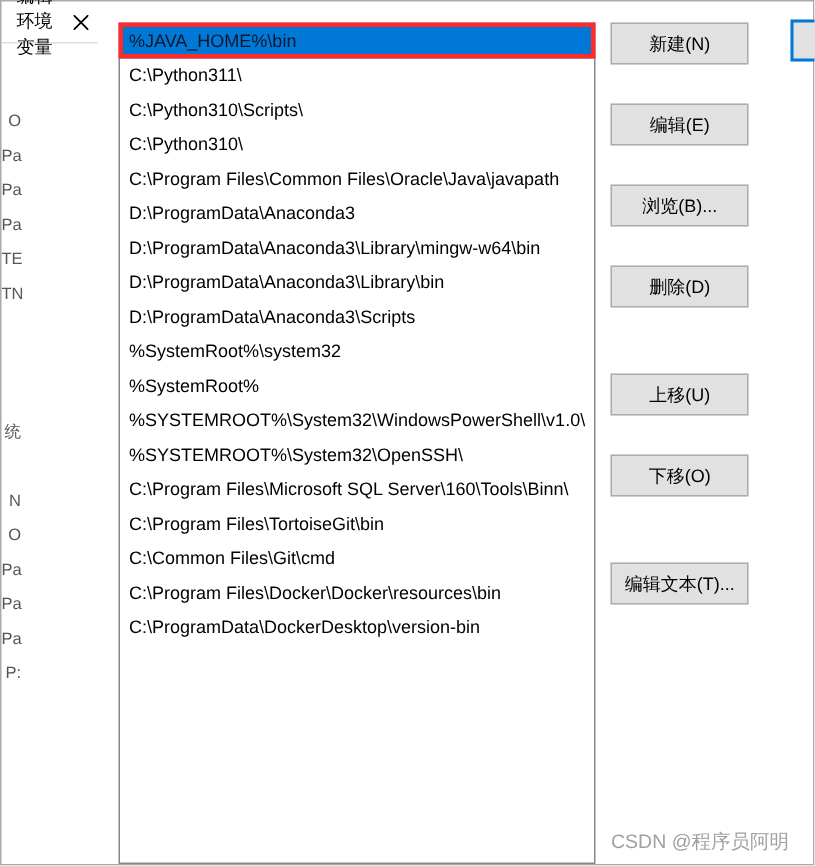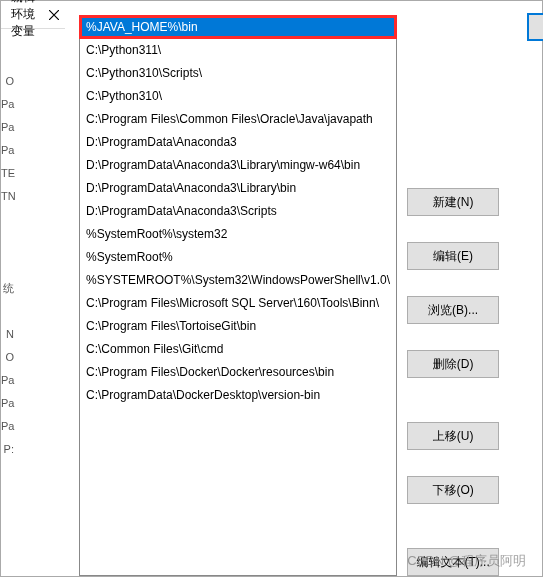--- a/index.html
+++ b/index.html
@@ -14,23 +14,23 @@
     .content { flex: 1; display: flex; padding: 14px 14px 0 14px; gap: 10px; min-height: 0; }
     
     .list-wrap { flex: 1; position: relative; display: flex; min-width: 0; }
     .highlight-box { position: absolute; top: 0; left: 0; right: 0; height: 24px; border: 3px solid #ff2a2a; pointer-events: none; z-index: 5; }
     .listbox { flex: 1; border: 1px solid #888; background: #fff; overflow-y: auto; overflow-x: hidden; position: relative; }
     .listbox::-webkit-scrollbar { width: 16px; }
     .listbox::-webkit-scrollbar-track { background: #f0f0f0; border-left: 1px solid #ddd; }
     .listbox::-webkit-scrollbar-thumb { background: #cdcdcd; border: 2px solid #f0f0f0; }
     .listbox::-webkit-scrollbar-button { height: 16px; background: #f0f0f0; border-left: 1px solid #ddd; }
     .list-item { height: 23px; line-height: 23px; padding: 0 6px; font-size: 12px; color: #000; white-space: nowrap; overflow: hidden; text-overflow: clip; cursor: default; }
-    .list-item.selected { background: #0078d7; color: #ffffff; }
+    .list-item.selected { background: #0078d7; color: #0f172a; }
     
-    .sidebar-buttons { width: 92px; display: flex; flex-direction: column; gap: 8px; justify-content: flex-end; }
+    .sidebar-buttons { width: 92px; display: flex; flex-direction: column; gap: 8px; }
     .btn { height: 28px; background: #e1e1e1; border: 1px solid #adadad; font-size: 12px; font-family: inherit; cursor: pointer; padding: 0 4px; }
     .spacer-sm { height: 10px; }
     .spacer-lg { height: 28px; }
     
     .footer { height: 52px; display: flex; align-items: center; justify-content: flex-end; gap: 8px; padding: 0 14px; position: relative; }
     .footer .btn { width: 64px; text-decoration: underline; }
     .btn.primary { border: 2px solid #0078d7; background: #e1e1e1; }
     
     .watermark { position: absolute; bottom: 6px; right: 16px; font-size: 13px; color: rgba(120,120,120,0.7); pointer-events: none; z-index: 20; }
     
@@ -85,20 +85,21 @@
           <div class="list-item">C:\Python310\Scripts\</div>
           <div class="list-item">C:\Python310\</div>
           <div class="list-item">C:\Program Files\Common Files\Oracle\Java\javapath</div>
           <div class="list-item">D:\ProgramData\Anaconda3</div>
           <div class="list-item">D:\ProgramData\Anaconda3\Library\mingw-w64\bin</div>
           <div class="list-item">D:\ProgramData\Anaconda3\Library\bin</div>
           <div class="list-item">D:\ProgramData\Anaconda3\Scripts</div>
           <div class="list-item">%SystemRoot%\system32</div>
           <div class="list-item">%SystemRoot%</div>
           <div class="list-item">%SYSTEMROOT%\System32\WindowsPowerShell\v1.0\</div>
+          <div class="list-item">%SYSTEMROOT%\System32\OpenSSH\</div>
           <div class="list-item">C:\Program Files\Microsoft SQL Server\160\Tools\Binn\</div>
           <div class="list-item">C:\Program Files\TortoiseGit\bin</div>
           <div class="list-item">C:\Common Files\Git\cmd</div>
           <div class="list-item">C:\Program Files\Docker\Docker\resources\bin</div>
           <div class="list-item">C:\ProgramData\DockerDesktop\version-bin</div>
         </div>
     </div>
 
     <div class="sidebar-buttons">
       <button class="btn">新建(N)</button>

